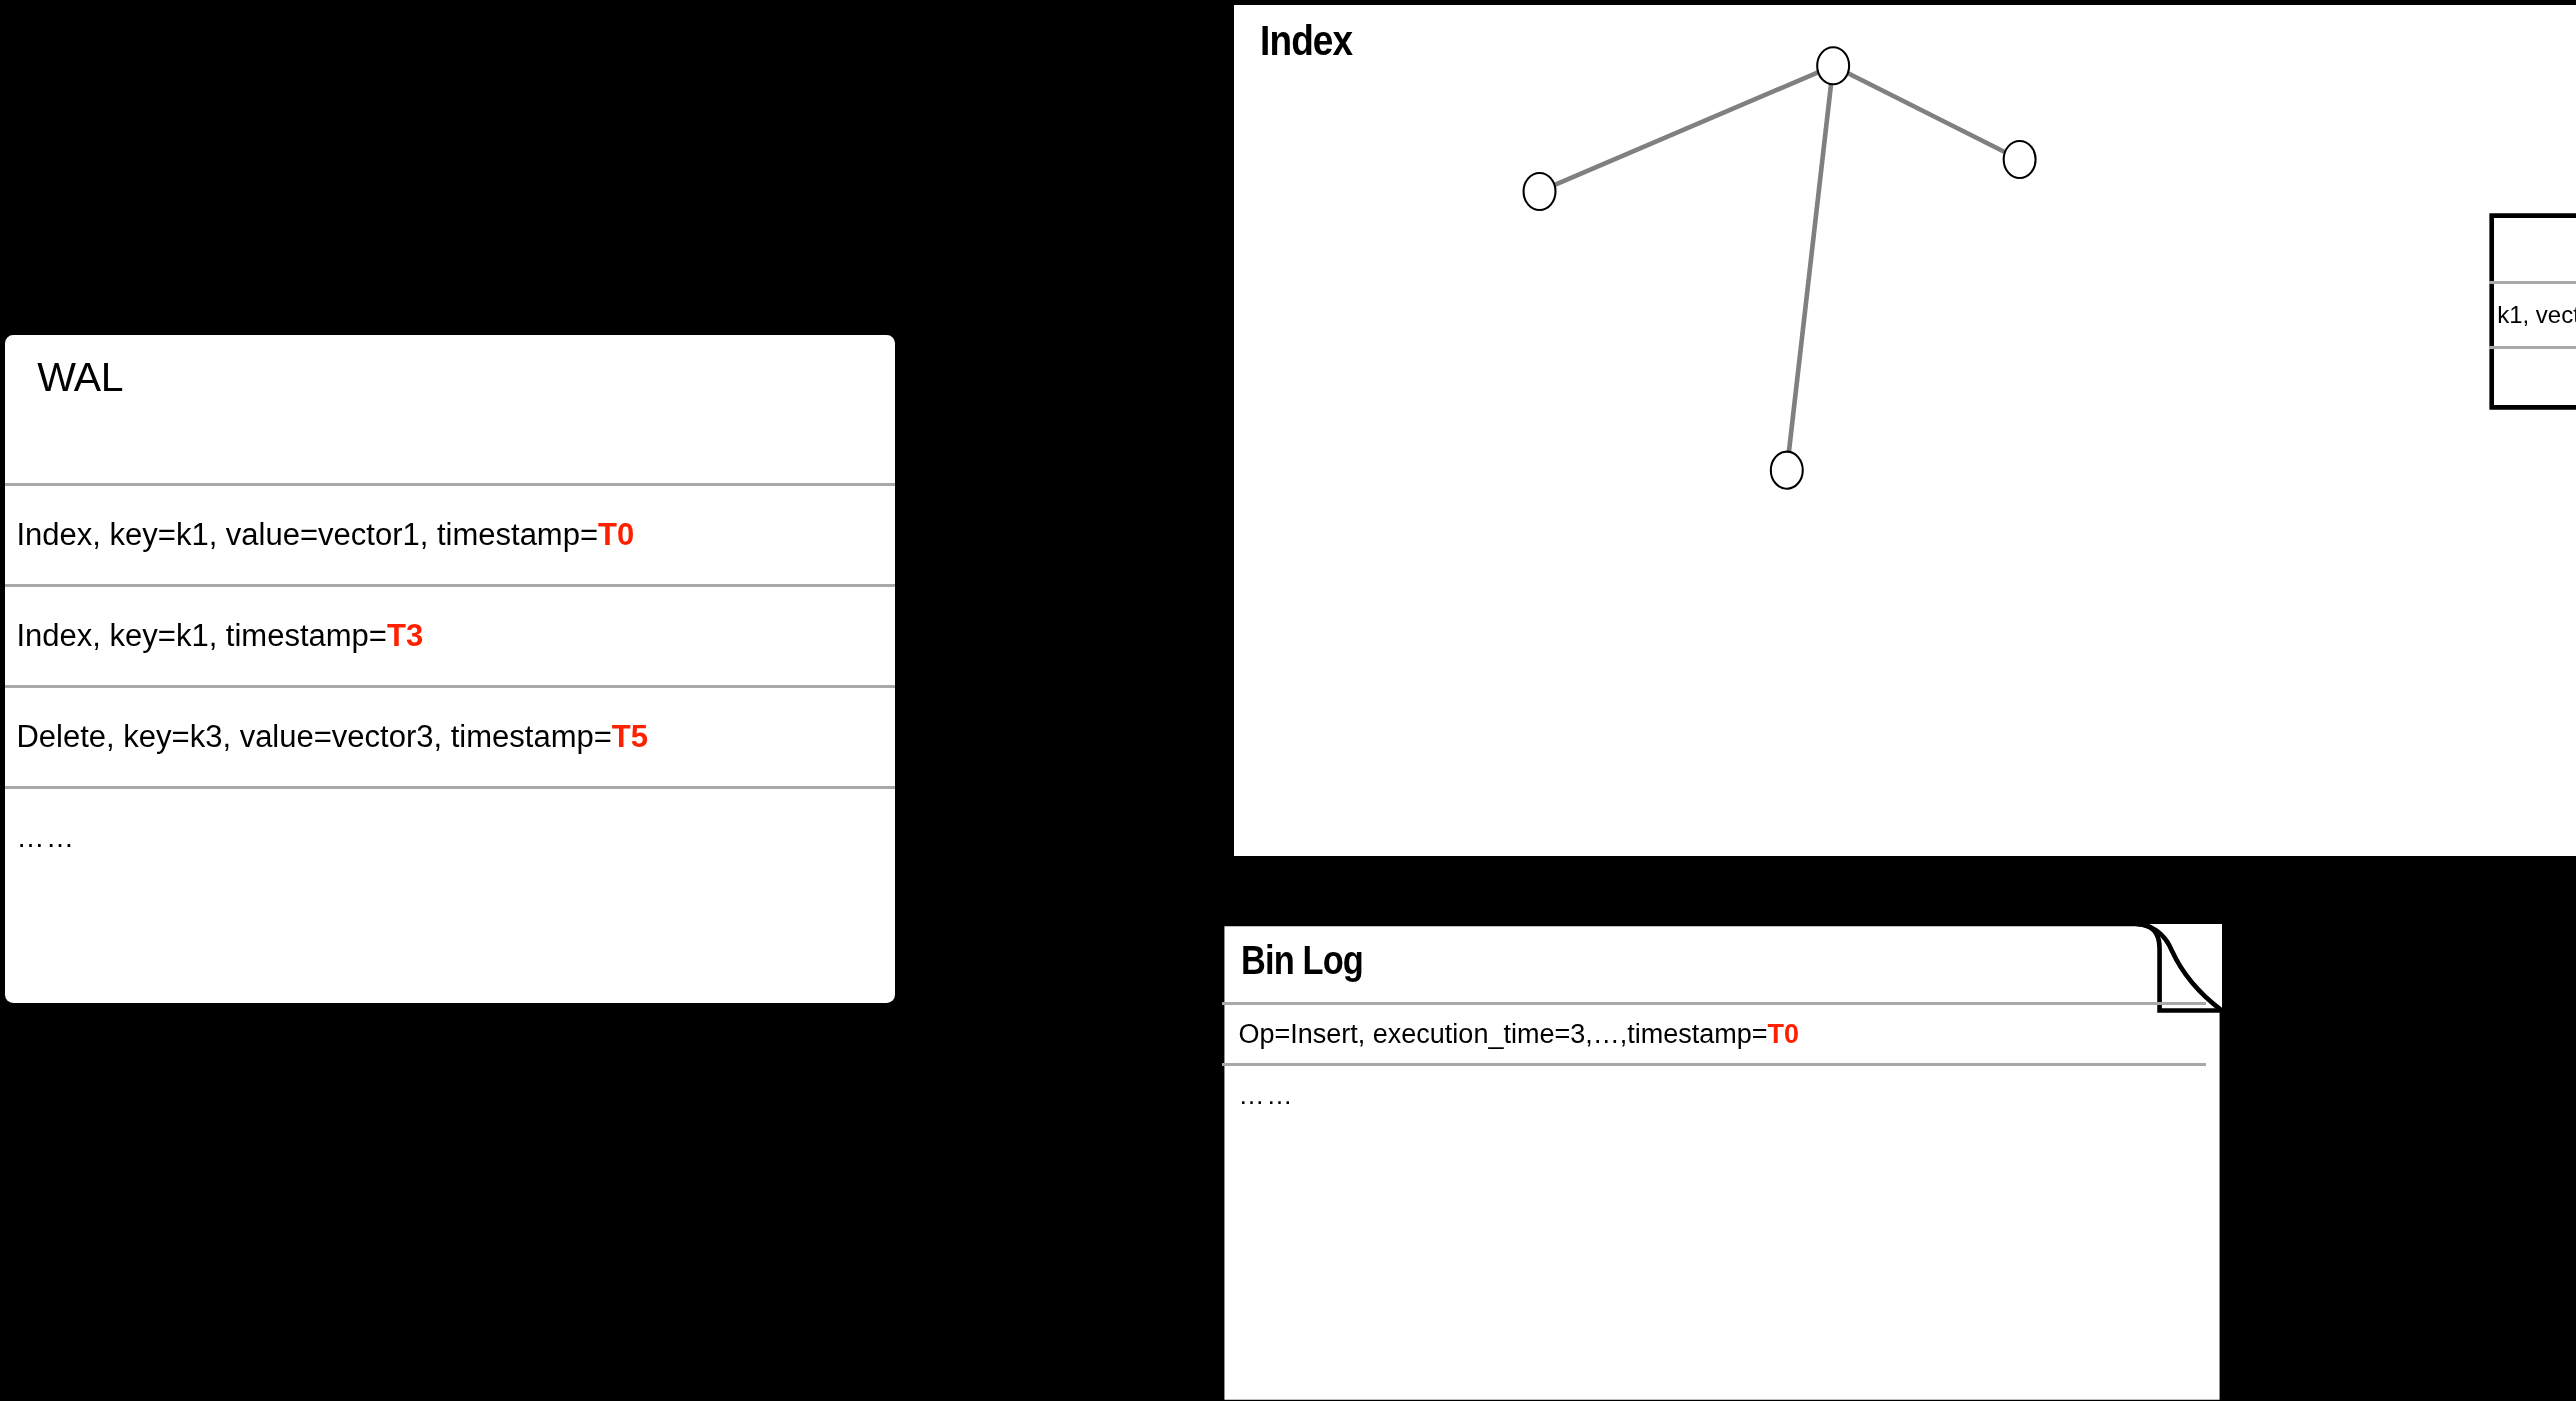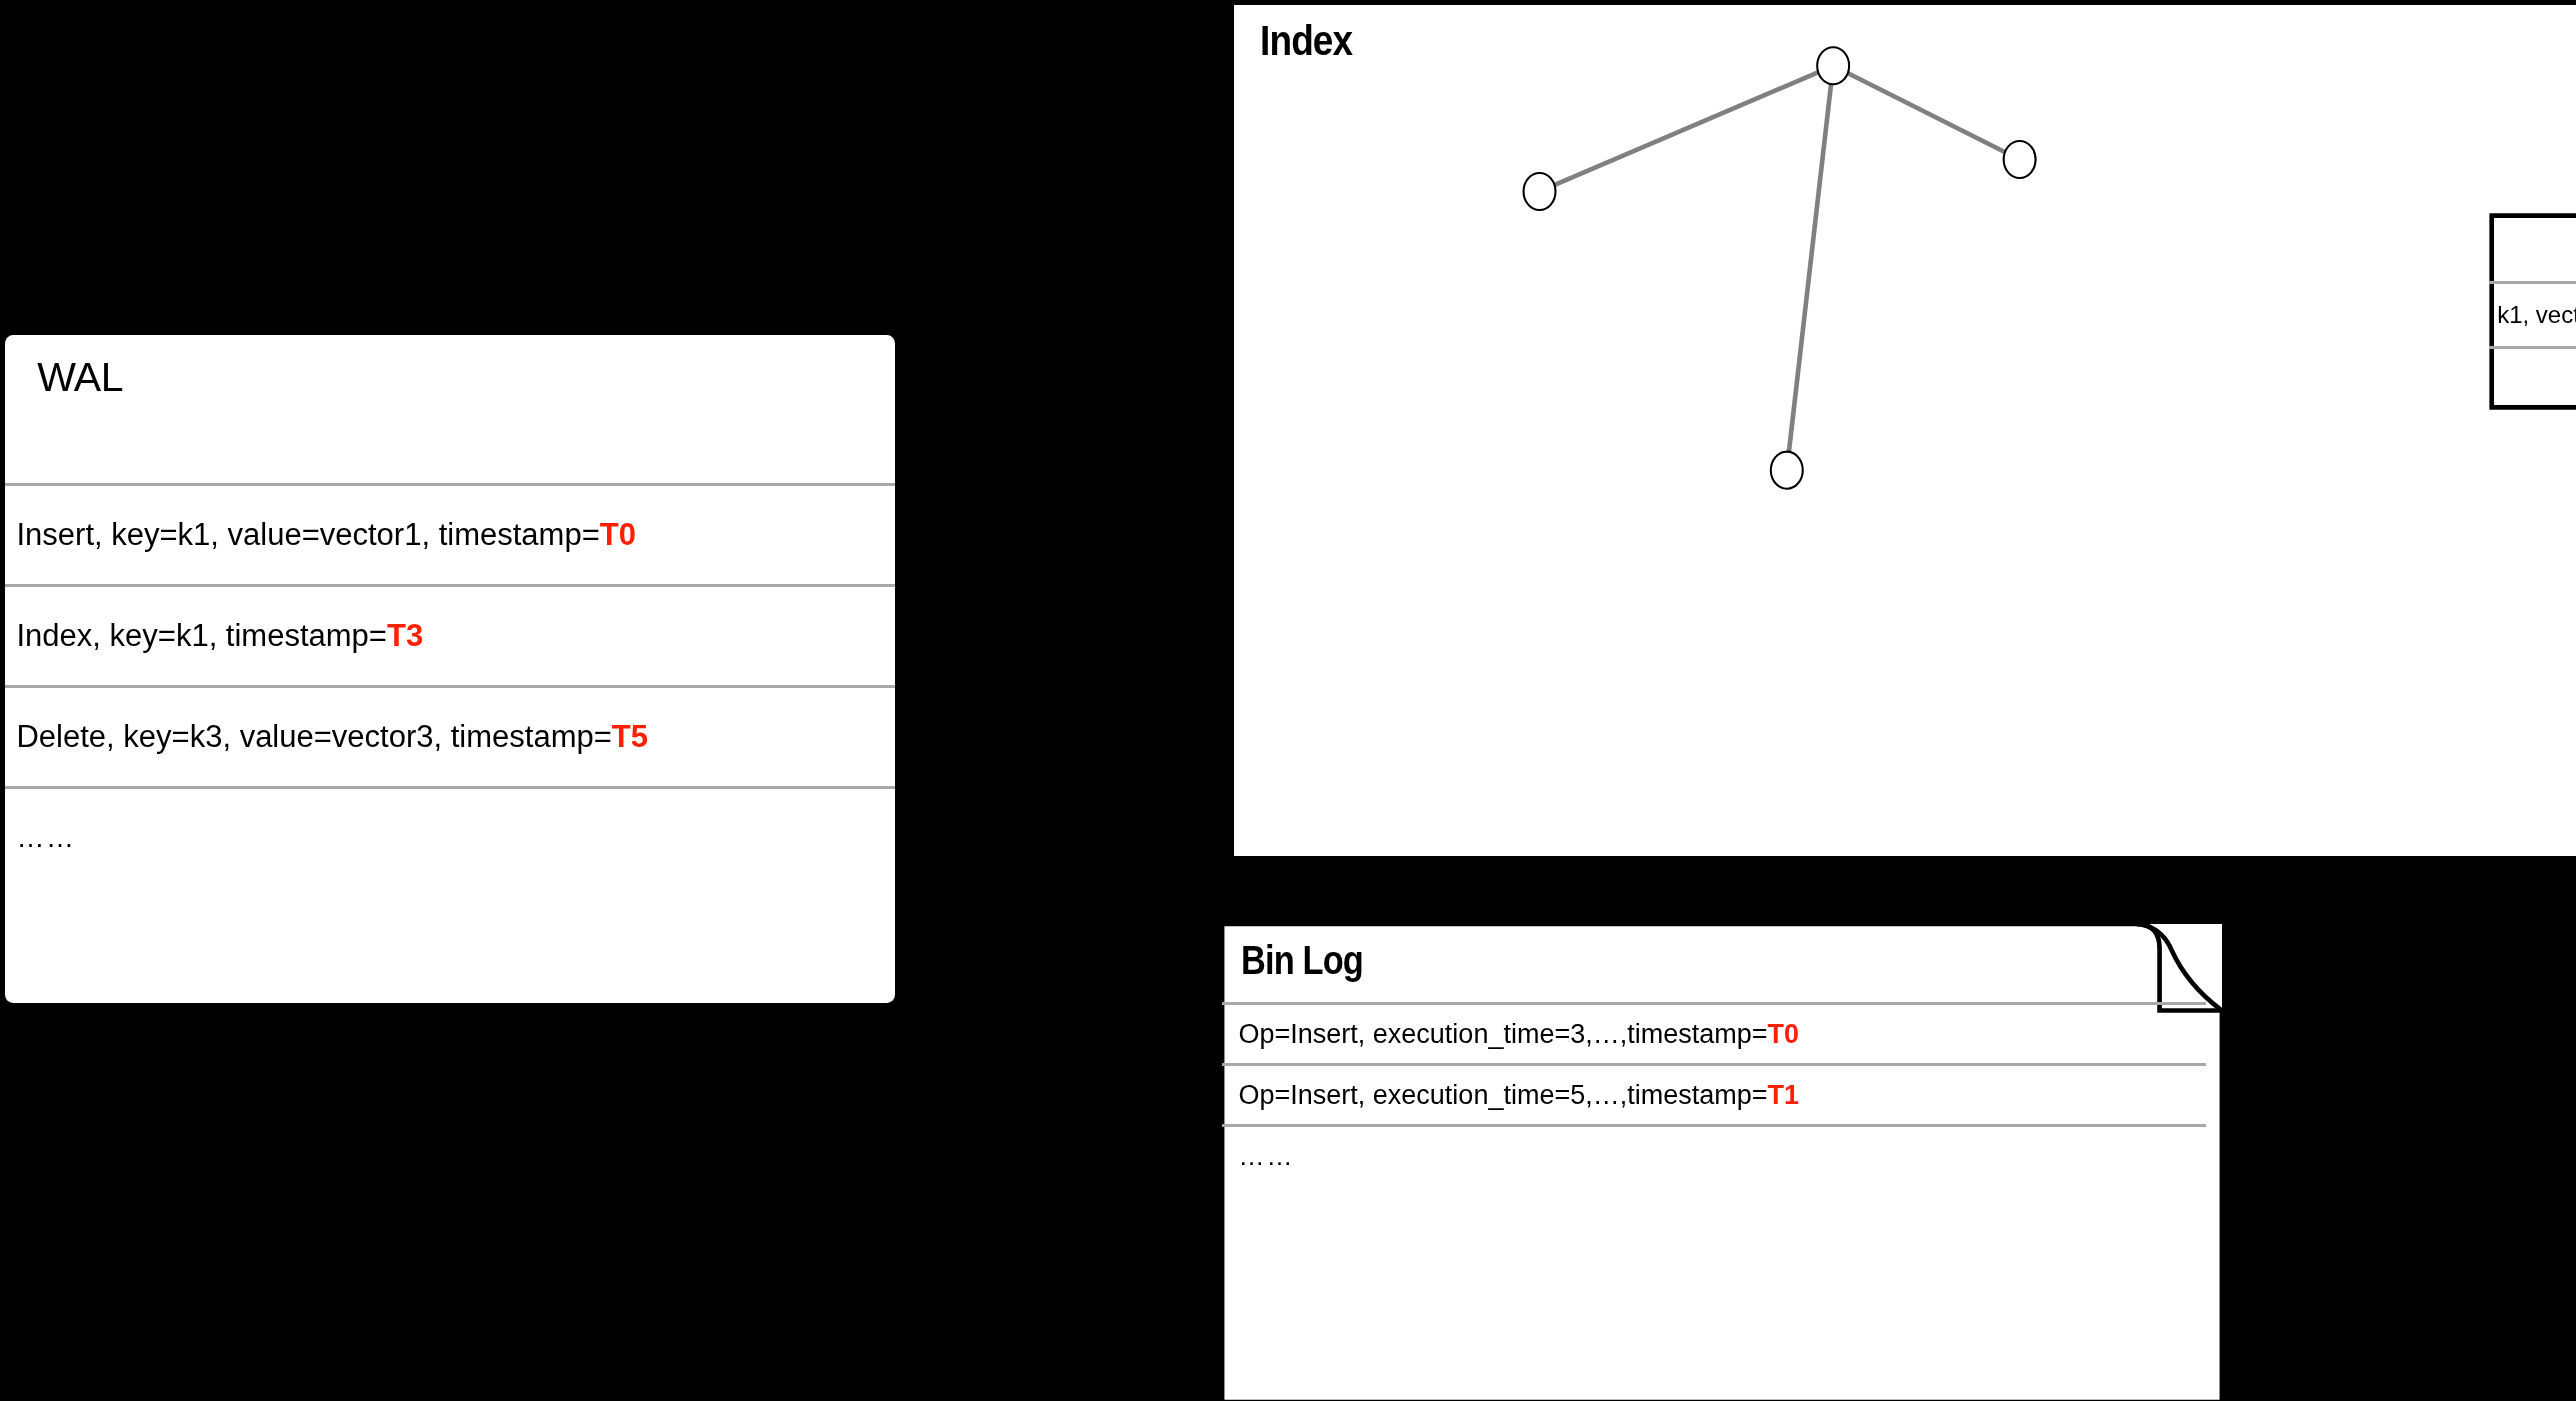--- a/index.html
+++ b/index.html
@@ -52,21 +52,21 @@
 
   .ts{color:#ff2000;font-weight:bold;margin-top:36px;}
 </style>
 </head>
 <body>
 
 <div class="panel" id="wal">
   <div class="title">WAL</div>
   <div class="rows">
     <div class="row">
-        <span class="txt"><span>Insert, key=k1, value=vector1, timestamp=</span><span class="ts">T0</span></span>
+        <span class="txt"><span>Index, key=k1, value=vector1, timestamp=</span><span class="ts">T0</span></span>
       </div>
     <div class="row">
         <span class="txt"><span>Index, key=k1, timestamp=</span><span class="ts">T3</span></span>
       </div>
     <div class="row">
         <span class="txt"><span>Delete, key=k3, value=vector3, timestamp=</span><span class="ts">T5</span></span>
       </div>
     <div class="row ellipsis">
         <span class="txt">……</span>
       </div>
@@ -110,21 +110,18 @@
 <div class="panel" id="binlog">
   <svg class="outline" style="position:absolute;left:0;top:0" width="1000" height="478" viewBox="0 0 1941 928">
     <path d="M0,0 H1775 Q1820,0 1820,48 V168 H1941 V928 H0 Z" fill="#ffffff" stroke="#000000" stroke-width="9"></path>
     <path d="M1775,0 Q1824,4 1844,52 Q1874,118 1941,168" fill="none" stroke="#000000" stroke-width="9"></path>
   </svg>
   <div class="title">Bin Log</div>
   <div class="rows">
     <div class="row">
         <span class="txt"><span>Op=Insert, execution_time=3,…,timestamp=</span><span class="ts">T0</span></span>
       </div>
-    <div class="row">
-        <span class="txt"><span>Op=Insert, execution_time=5,…,timestamp=</span><span class="ts">T1</span></span>
-      </div>
     <div class="row ellipsis">
         <span class="txt">……</span>
       </div>
   </div>
 </div>
 
 
 </body></html>

